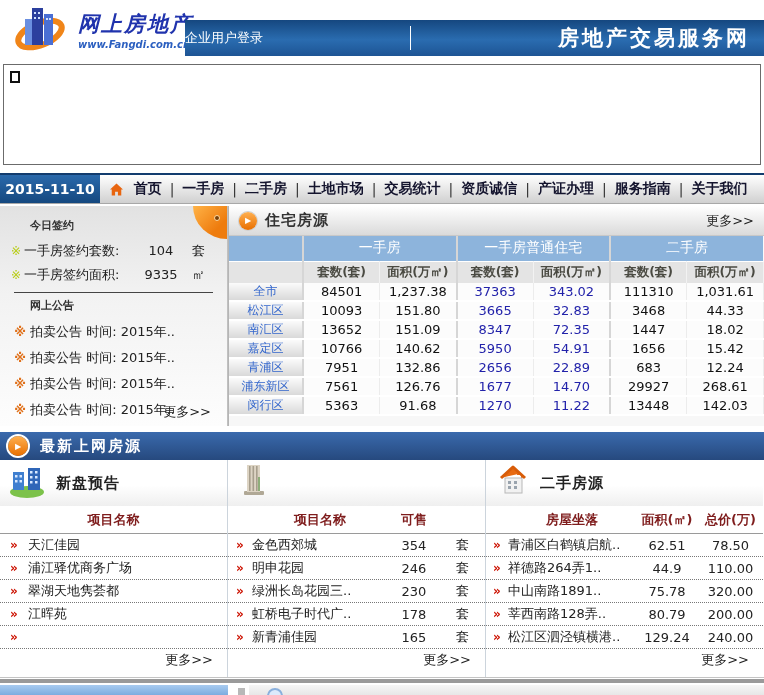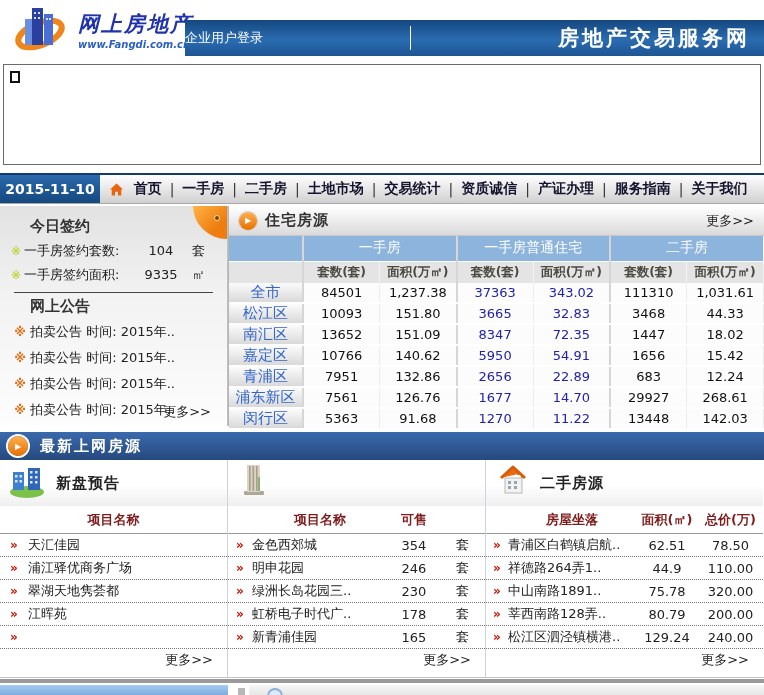--- a/index.html
+++ b/index.html
@@ -36,21 +36,21 @@
   
   .content { margin-top:2px; height:220px; display:flex; background:#e8e8e8; }
 
   
   .sidebar { position:relative; width:228px; border-right:1px solid #c0c0c0;
     background:linear-gradient(180deg,#e2e2e2 0%,#f2f2f2 40%,#fdfdfd 100%); }
   .corner { position:absolute; top:0; right:0; width:34px; height:33px;
     background:linear-gradient(135deg,#ffb347,#ee7c0e 70%); border-bottom-left-radius:100%; }
   .corner-dot { position:absolute; top:9px; right:7px; width:6px; height:6px; border-radius:50%;
     background:#7a4008; border:1px solid #ffd9a0; }
-  .sb-h3 { margin:11px 0 0 30px; font-size:15px; font-weight:bold; color:#333; line-height:18px; }
+  .sb-h3 { margin:11px 0 0 30px; font-size:11px; font-weight:bold; color:#333; line-height:18px; }
   .stat-row { display:flex; align-items:center; margin:7px 8px 0 8px; font-size:13px; color:#222; height:17px; }
   .stat-bullet { color:#b7cc12; font-size:12px; width:16px; text-align:center; }
   .stat-label { width:114px; }
   .stat-value { width:46px; text-align:center; }
   .stat-unit { margin-left:8px; }
   .sb-hr { border:none; border-top:1px solid #444; margin:9px 14px 2px 14px; }
   .notice-row { display:flex; align-items:center; margin:0 10px 5px 10px; font-size:13px; color:#222; height:21px; }
   .notice-bullet { color:#e0711b; font-size:12px; width:20px; text-align:center; font-weight:bold; }
   .notice-text { cursor:pointer; }
   .sb-more { position:absolute; right:16px; bottom:5px; font-size:13px; color:#222; cursor:pointer; }
@@ -63,21 +63,21 @@
     box-shadow:0 0 0 1px #cfcfcf; color:#fff; font-size:8px; display:flex; align-items:center; justify-content:center; }
   .pt-text { margin-left:8px; font-size:15px; font-weight:bold; color:#333; letter-spacing:1px; }
   .pt-more { margin-left:auto; font-size:13px; color:#222; cursor:pointer; }
   table.housing { width:100%; border-collapse:collapse; table-layout:fixed; font-size:13px; }
   table.housing col.c-region { width:74px; }
   .grp-row th { background:#8db4dc; color:#fff; font-weight:normal; font-size:14px; height:25px; border-right:1px solid #fafafa; }
   .sub-row td { background:#e4e4e4; color:#4a4a42; font-weight:bold; font-size:12.5px; height:22px;
     text-align:center; border-right:1px solid #f2f2f2; border-top:1px solid #fff; }
   .d-row td { height:18px; text-align:center; background:#fcfcfc; color:#111;
     border-bottom:2px solid #fff; border-right:1px solid #ececec; }
-  .d-row td.region { background:linear-gradient(180deg,#fbfbfb,#d9d9d9); color:#3366cc; font-size:15px; cursor:pointer; }
+  .d-row td.region { background:linear-gradient(180deg,#fbfbfb,#d9d9d9); color:#3366cc; font-size:12px; cursor:pointer; }
   .d-row td.c-blue { color:#2222aa; }
   td.g-end, th.g-end { border-right:2px solid #d6d6d6 !important; }
 
   
   .latest-bar { margin-top:6px; height:28px; background:linear-gradient(180deg,#3a6aad,#26497e);
     display:flex; align-items:center; padding-left:8px; }
   .play-icon.big { width:20px; height:20px; box-shadow:0 0 0 2px #fff; }
   .latest-title { color:#fff; font-size:15px; font-weight:bold; letter-spacing:2px; margin-left:12px; }
 
   

